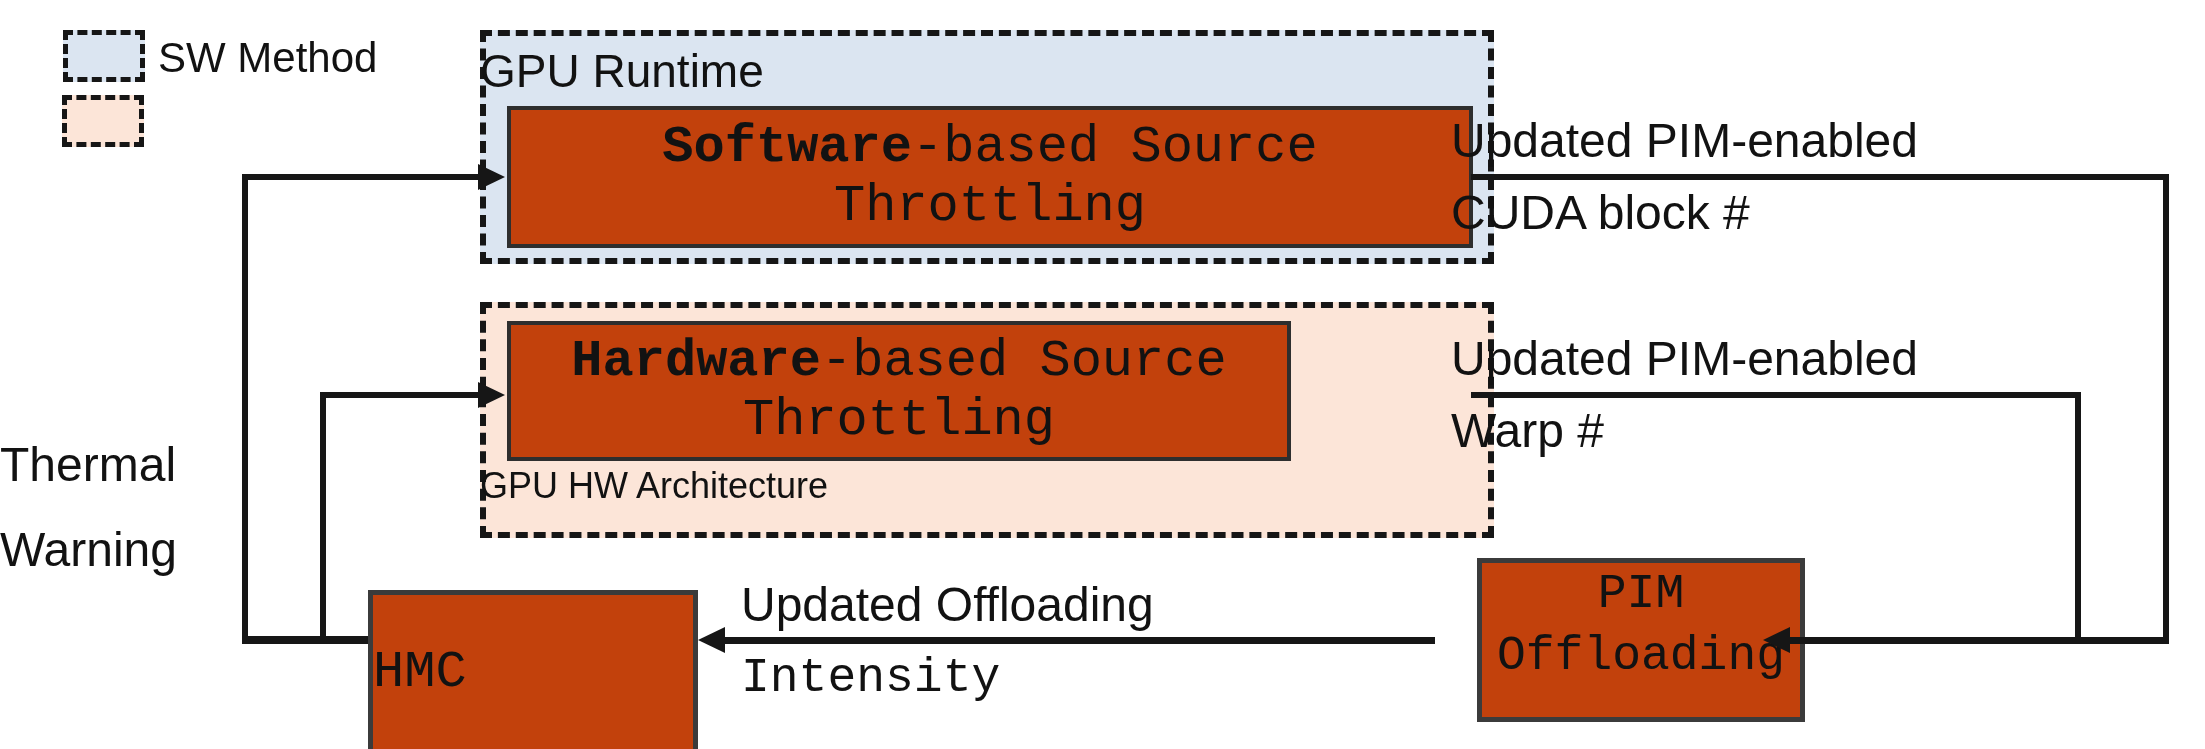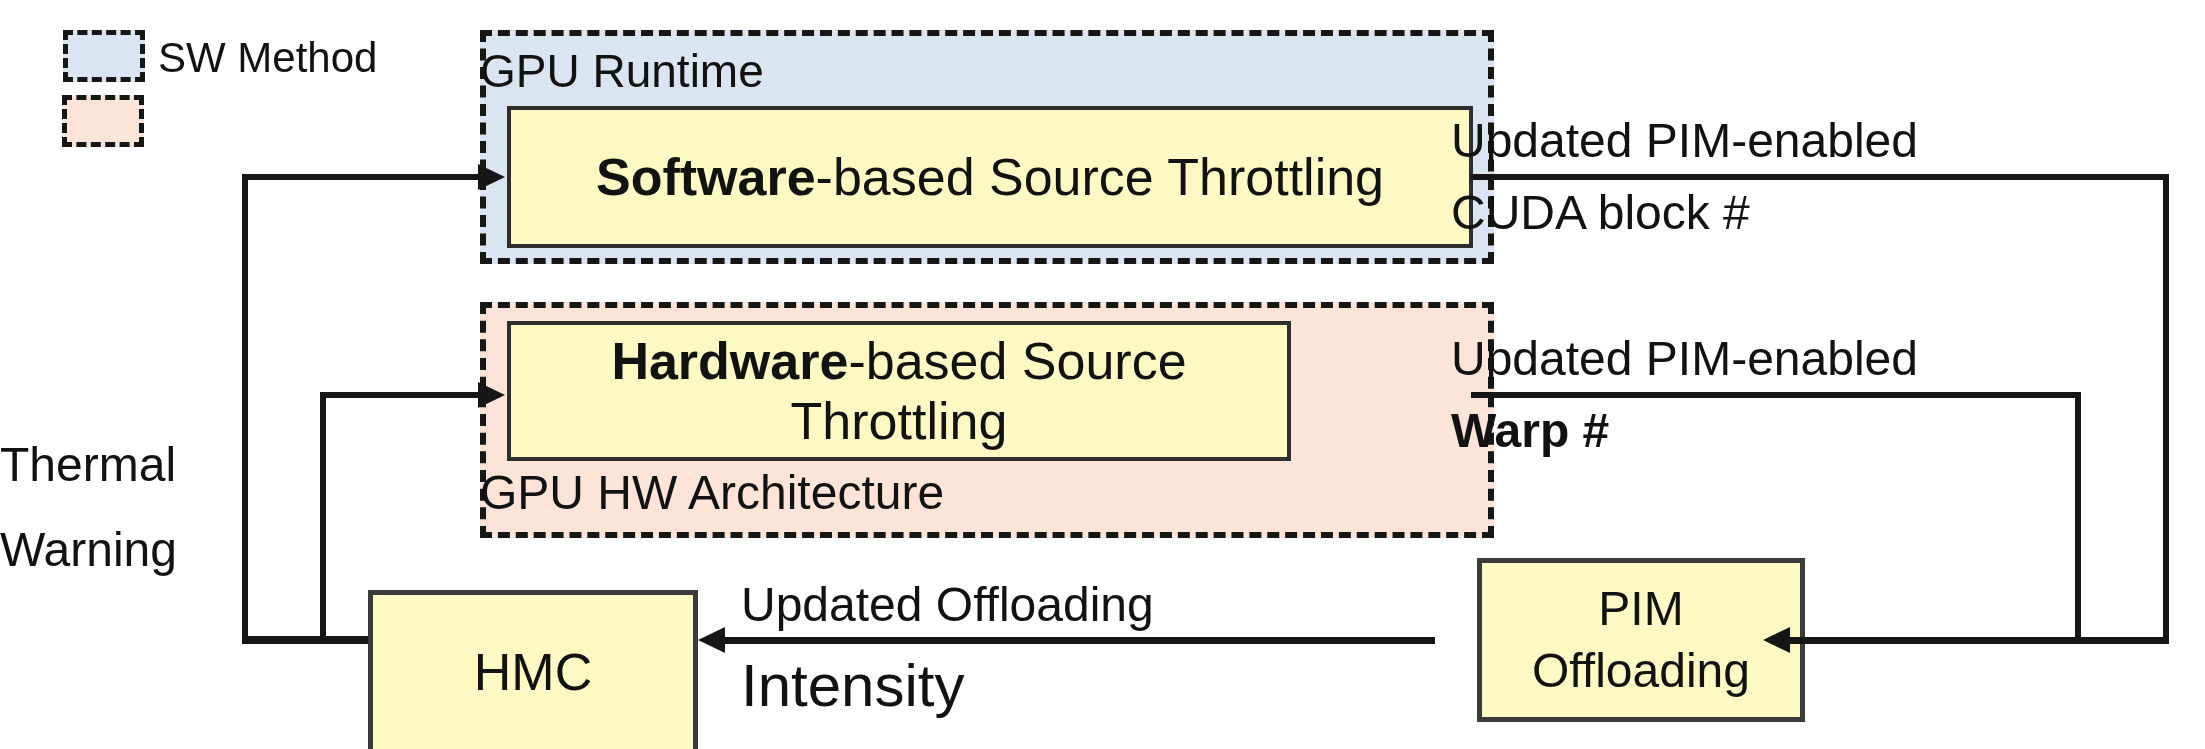--- a/index.html
+++ b/index.html
@@ -21,28 +21,28 @@
     color: #121212;
   }
   .ln { position: absolute; background: #161616; }
   .dashedbox {
     position: absolute;
     border: 6px dashed #161616;
     box-sizing: border-box;
   }
   .solidbox {
     position: absolute;
-    background: #fef9c3;
+    background: #c2410c;
     border: 4px solid #2e2e2e;
     box-sizing: border-box;
     display: flex;
     align-items: center;
-    justify-content: center;
     text-align: center;
     color: #121212;
+    font-family: Liberation Mono, monospace;
   }
   .arr { position: absolute; width: 0; height: 0; }
   .arr.right {
     border-top: 13px solid transparent;
     border-bottom: 13px solid transparent;
     border-left: 27px solid #161616;
   }
   .arr.left {
     border-top: 13px solid transparent;
     border-bottom: 13px solid transparent;
@@ -62,21 +62,21 @@
   <div class="dashedbox" style="left:480px; top:30px; width:1014px; height:234px; background:#dbe5f1;"></div>
   <div class="lbl" style="left:480px; top:44px; width:1014px; font-size:46px;">GPU Runtime</div>
   <div class="solidbox" style="left:507px; top:106px; width:966px; height:142px; font-size:52px;">
     <span><b>Software</b><span>-based Source Throttling</span></span>
   </div>
 
   <div class="dashedbox" style="left:480px; top:302px; width:1014px; height:236px; background:#fce5d8;"></div>
   <div class="solidbox" style="left:507px; top:321px; width:784px; height:140px; font-size:52px;">
     <span><b>Hardware</b><span>-based Source Throttling</span></span>
   </div>
-  <div class="lbl" style="left:480px; top:464px; width:1014px; font-size:48px;">GPU HW Architecture</div>
+  <div class="lbl" style="left:480px; top:464px; width:1014px; font-size:36px;">GPU HW Architecture</div>
 
   <div class="solidbox" style="left:368px; top:558px; width:330px; height:164px; border-width:5px; border-color:#3b3b3b; font-size:52px;margin-top:32px;">
     <span>HMC</span>
   </div>
 
   <div class="solidbox" style="left:1435px; top:558px; width:328px; height:164px; border-width:5px; border-color:#3b3b3b; font-size:48px; flex-direction:column; line-height:1.3;margin-left:42px;">
     <span>PIM</span>
     <span>Offloading</span>
   </div>
 
@@ -102,18 +102,18 @@
   <div class="ln" style="left:725px; top:637px; width:710px; height:7px;"></div>
   <div class="arr left" style="left:698px; top:627px;"></div>
 
   <div class="lbl" style="left:0px; top:436px; width:244px; font-size:48px;">Thermal</div>
   <div class="lbl" style="left:0px; top:496px; width:244px; font-size:48px;margin-top:25px;">Warning</div>
 
   <div class="lbl" style="left:1451px; top:112px; width:650px; font-size:48px;">Updated PIM-enabled</div>
   <div class="lbl" style="left:1451px; top:184px; width:650px; font-size:48px;">CUDA block #</div>
 
   <div class="lbl" style="left:1451px; top:330px; width:650px; font-size:48px;">Updated PIM-enabled</div>
-  <div class="lbl" style="left:1451px; top:402px; width:650px; font-size:48px;font-weight:bold;">Warp #</div>
+  <div class="lbl" style="left:1451px; top:402px; width:650px; font-size:48px;">Warp #</div>
 
   <div class="lbl" style="left:741px; top:576px; width:650px; font-size:48px;">Updated Offloading</div>
-  <div class="lbl" style="left:741px; top:650px; width:650px; font-size:60px;">Intensity</div>
+  <div class="lbl" style="left:741px; top:650px; width:650px; font-size:48px;font-family:Liberation Mono, monospace;">Intensity</div>
 
 </div>
 
 </body></html>

